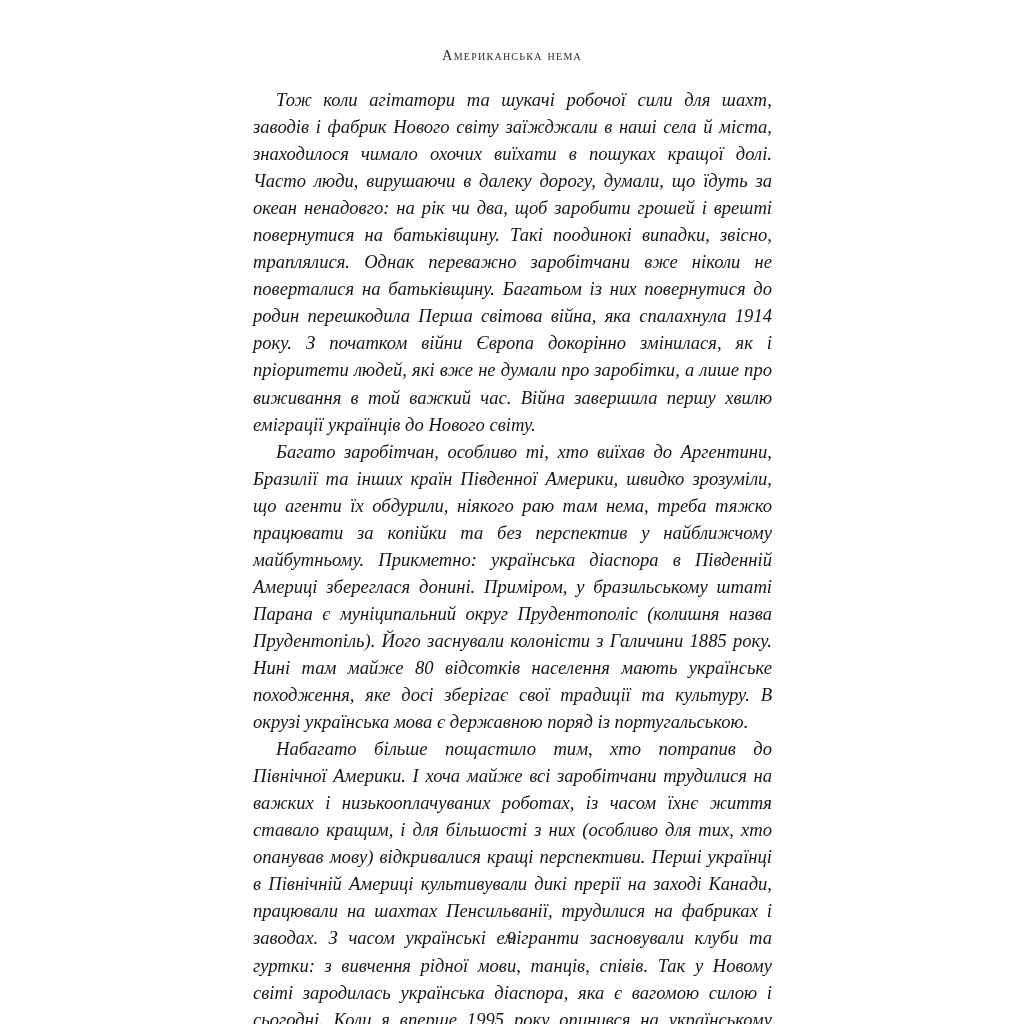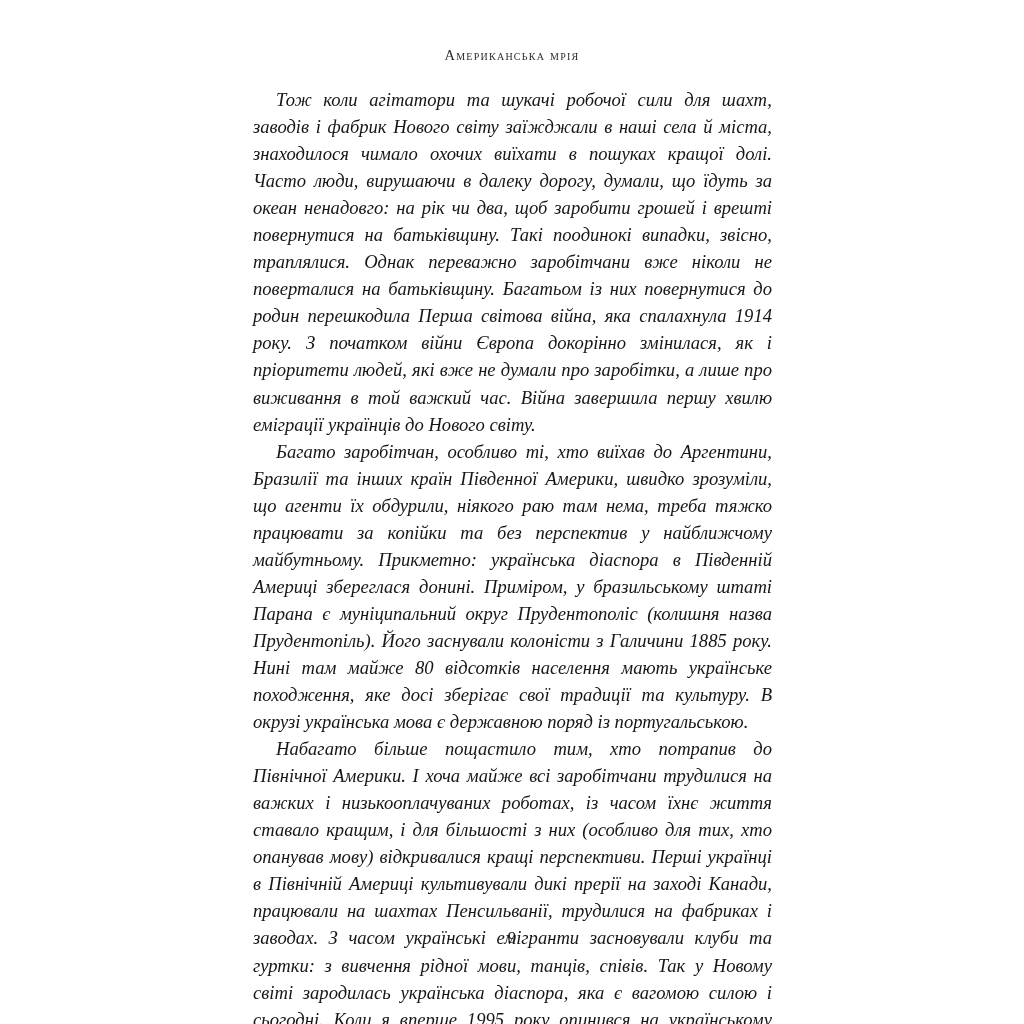--- a/index.html
+++ b/index.html
@@ -72,21 +72,21 @@
     font-size: 17px;
     color: #1a1a1a;
     line-height: 1.2;
   }
 </style>
 </head>
 <body>
 
 <div class="page">
 
-  <div class="running-head">Американська мрія</div>
+  <div class="running-head">Американська нема</div>
 
   <div class="textblock">
     <p class="indent osf">Тож коли агітатори та шукачі робочої сили для шахт, заводів і фабрик Нового світу заїжджали в наші села й міста, знаходи­лося чимало охочих виїхати в пошуках кращої долі. Часто люди, вирушаючи в далеку дорогу, думали, що їдуть за океан ненадов­го: на рік чи два, щоб заробити грошей і врешті повернутися на батьківщину. Такі поодинокі випадки, звісно, траплялися. Однак переважно заробітчани вже ніколи не поверталися на батьківщи­ну. Багатьом із них повернутися до родин перешкодила Перша світова війна, яка спалахнула 1914 року. З початком війни Європа докорінно змінилася, як і пріоритети людей, які вже не думали про заробітки, а лише про виживання в той важкий час. Війна завершила першу хвилю еміграції українців до Нового світу.</p>
     <p class="indent osf">Багато заробітчан, особливо ті, хто виїхав до Аргентини, Бра­зилії та інших країн Південної Америки, швидко зрозуміли, що агенти їх обдурили, ніякого раю там нема, треба тяжко працю­вати за копійки та без перспектив у найближчому майбутньому. Прикметно: українська діаспора в Південній Америці збереглася донині. Приміром, у бразильському штаті Парана є муніципаль­ний округ Прудентополіс (колишня назва Прудентопіль). Його заснували колоністи з Галичини 1885 року. Нині там майже 80 відсотків населення мають українське походження, яке досі зберігає свої традиції та культуру. В окрузі українська мова є дер­жавною поряд із португальською.</p>
     <p class="indent osf">Набагато більше пощастило тим, хто потрапив до Північної Америки. І хоча майже всі заробітчани трудилися на важких і низькооплачуваних роботах, із часом їхнє життя ставало кра­щим, і для більшості з них (особливо для тих, хто опанував мову) відкривалися кращі перспективи. Перші українці в Північній Америці культивували дикі прерії на заході Канади, працюва­ли на шахтах Пенсильванії, трудилися на фабриках і заводах. З часом українські емігранти засновували клуби та гуртки: з вивчення рідної мови, танців, співів. Так у Новому світі за­родилась українська діаспора, яка є вагомою силою і сьогодні. Коли я вперше 1995 року опинився на українському фестивалі</p>
   </div>
 
   <div class="folio">9</div>
 
 </div>

